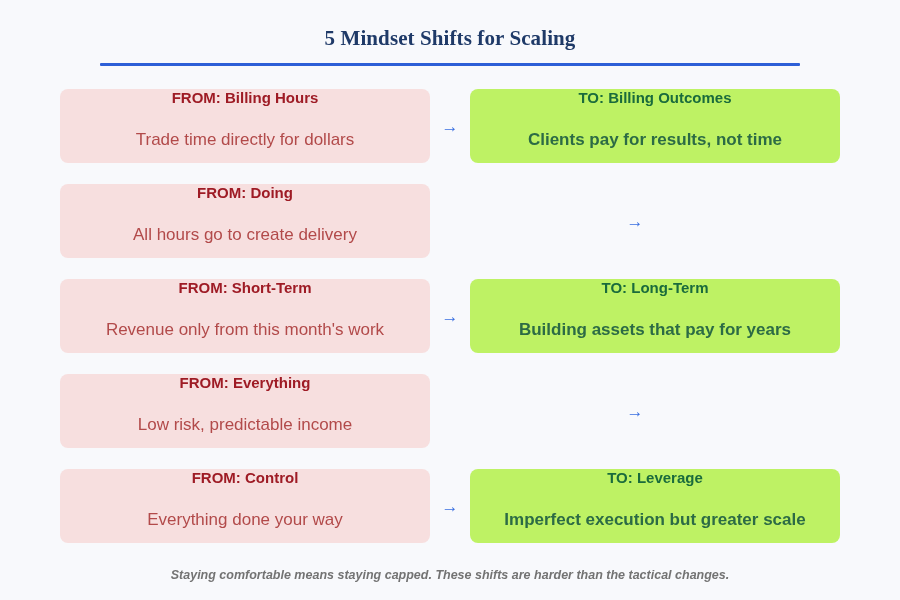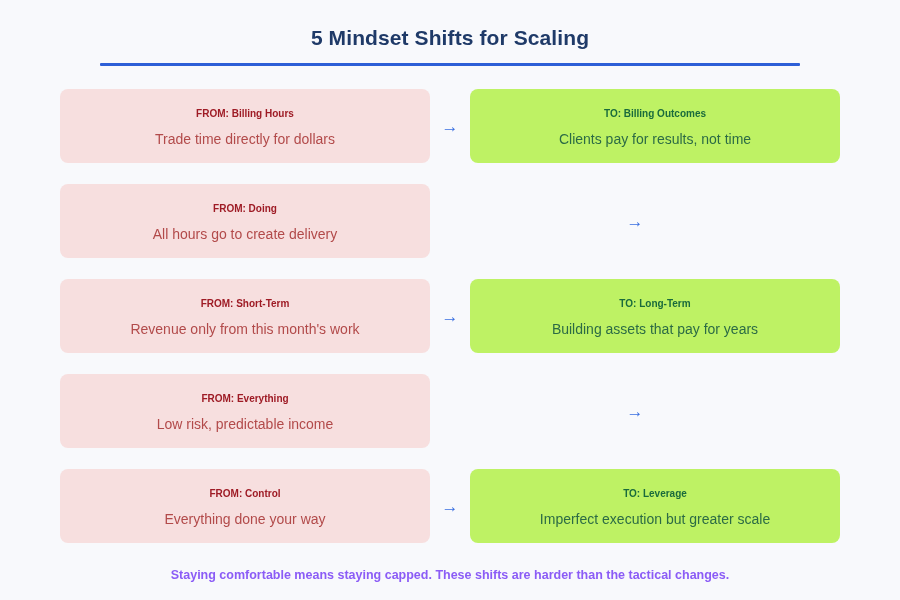--- a/index.html
+++ b/index.html
@@ -25,20 +25,21 @@
     padding-top: 24px;
     text-align: center;
   }
   .title {
     font-size: 21px;
     font-weight: bold;
     color: #1f3a68;
     letter-spacing: 0.1px;
     line-height: 28px;
     margin: 0;
+    font-family: Liberation Serif, serif;
   }
   .title-rule {
     width: 700px;
     height: 3px;
     background: #2d5fd7;
     margin: 11px auto 0 auto;
     border-radius: 1px;
   }
 
   
@@ -68,36 +69,36 @@
     box-sizing: border-box;
     padding: 6px 14px;
   }
   .card-from {
     background: #f7dfdf;
   }
   .card-to {
     background: #bef264;
   }
   .card-heading {
-    font-size: 10px;
+    font-size: 15px;
     font-weight: bold;
     line-height: 18px;
     margin: 0 0 9px 0;
     text-align: center;
   }
   .card-sub {
-    font-size: 14px;
+    font-size: 17px;
     line-height: 15px;
-    margin: 0;
+    margin: 16px;
     text-align: center;
   }
   .card-from .card-heading { color: #9e1b25; }
   .card-from .card-sub     { color: #b24a4a; }
   .card-to .card-heading   { color: #1a6b3c; }
-  .card-to .card-sub       { color: #2c6b45; }
+  .card-to .card-sub       { color: #2c6b45; font-weight: bold; }
 
   .arrow-cell {
     flex: 1 1 auto;
     display: flex;
     align-items: center;
     justify-content: center;
   }
   .arrow-glyph {
     color: #3a6fe0;
     font-size: 17px;
@@ -109,23 +110,24 @@
   .footer {
     position: absolute;
     left: 0;
     right: 0;
     bottom: 16px;
     text-align: center;
   }
   .footer-note {
     font-size: 12.5px;
     font-weight: bold;
-    color: #8b5cf6;
+    color: #737373;
     margin: 0;
     line-height: 17px;
+    font-style: italic;
   }
 </style>
 </head>
 <body>
 
 <div class="slide">
 
   <div class="header">
     <h1 class="title">5 Mindset Shifts for Scaling</h1>
     <div class="title-rule"></div>

